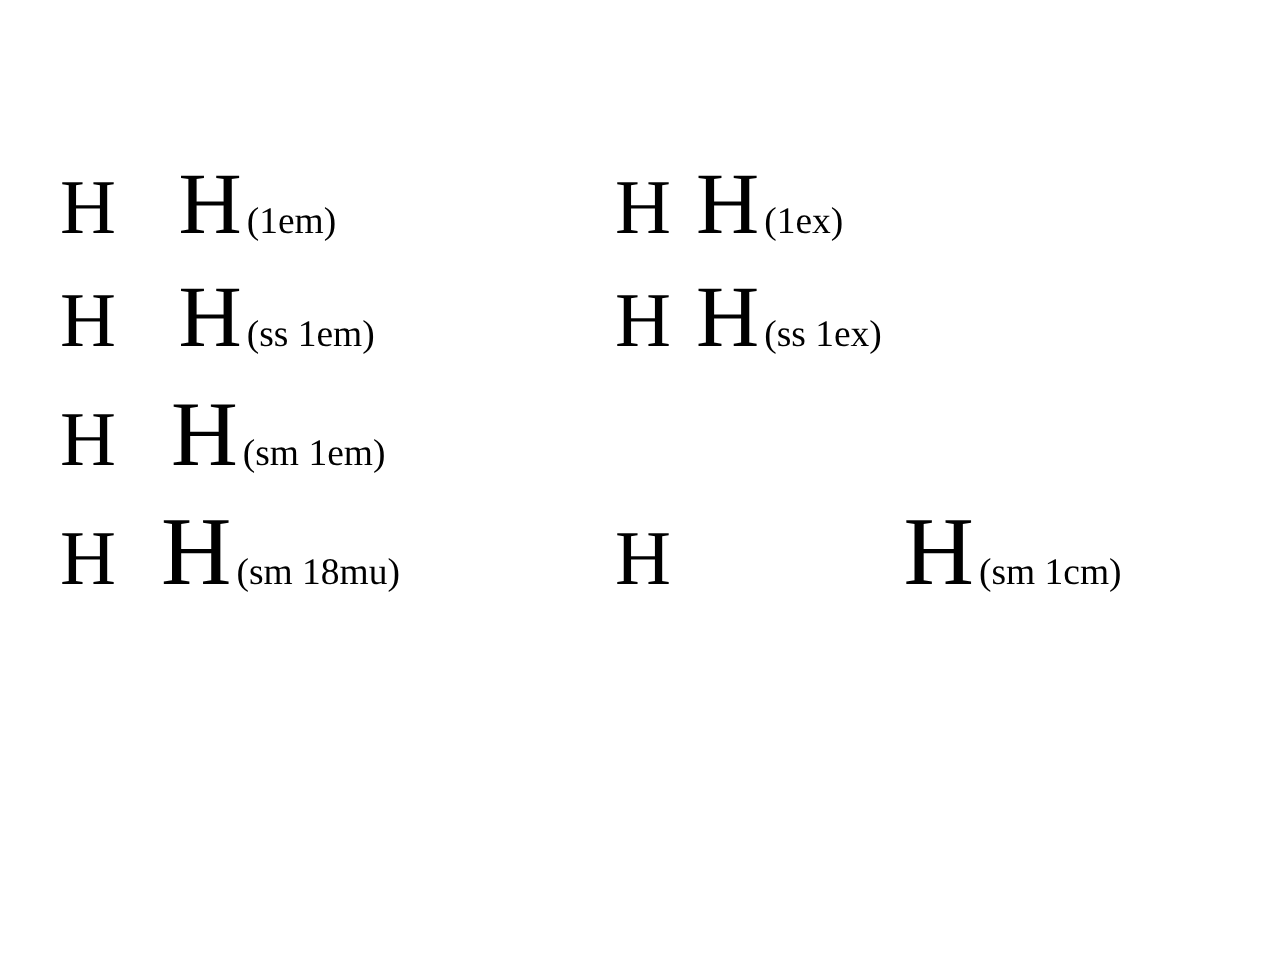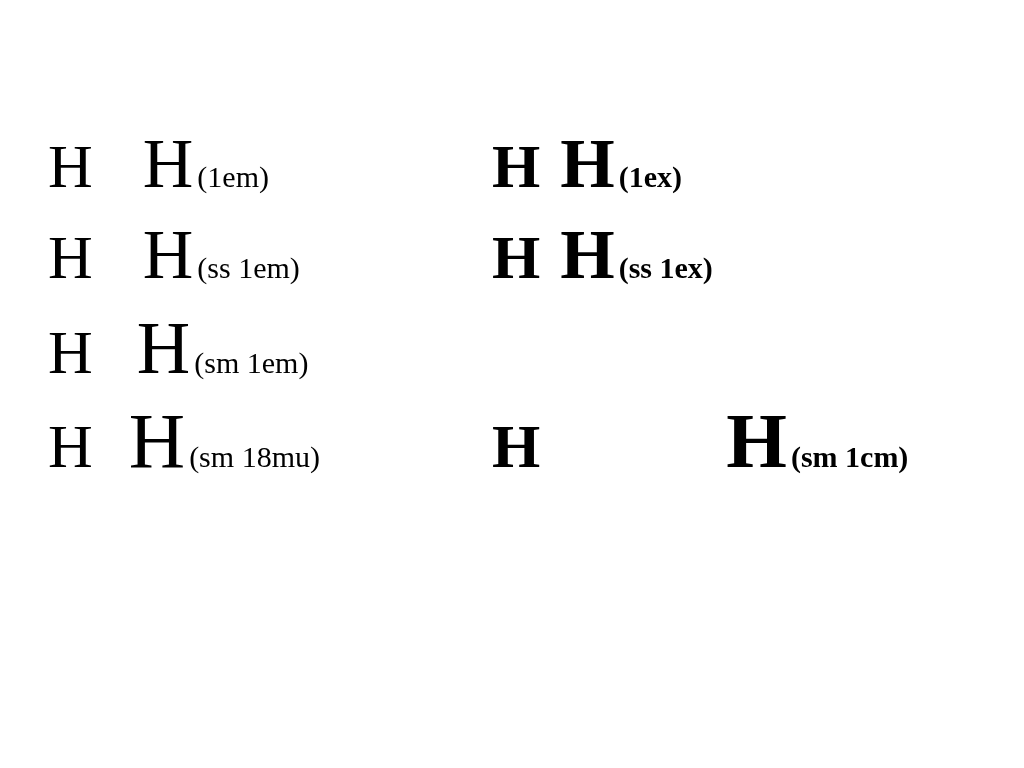--- a/index.html
+++ b/index.html
@@ -35,21 +35,21 @@
     height: 91px;
   }
 
   
   .group {
     position: absolute;
     top: 0;
     white-space: nowrap;
   }
   .group.left  { left: 48px; }
-  .group.right { left: 492px; font-weight: bold; }
+  .group.right { left: 492px; }
 
   
   .ref-h {
     font-size: 62px;
     line-height: 1;
     vertical-align: baseline;
   }
 
   
   .gap {

